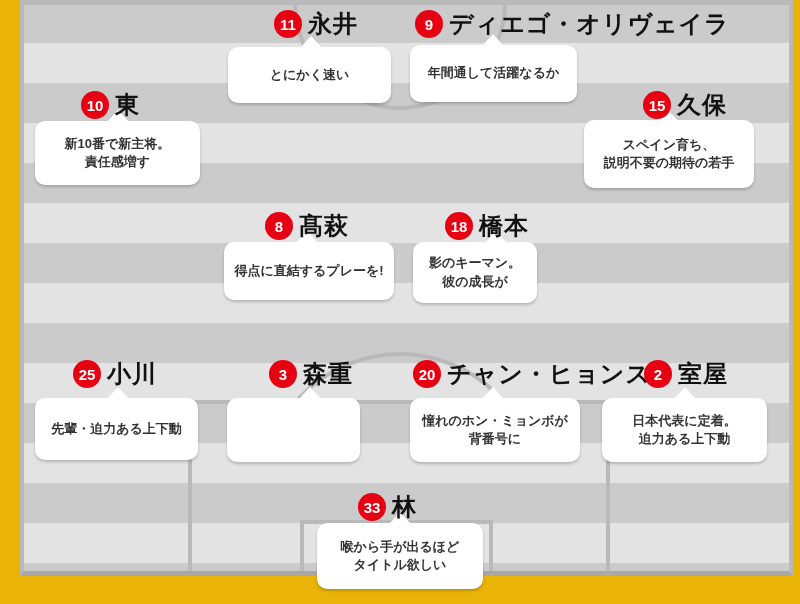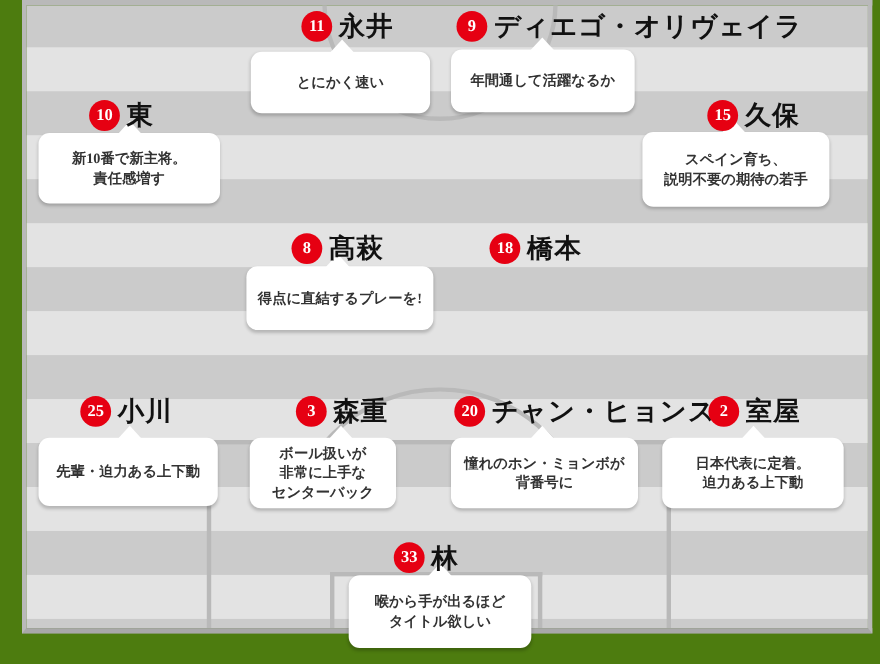--- a/index.html
+++ b/index.html
@@ -6,22 +6,22 @@
     --badge-red:#e60012;
     --line-gray:#b9b9b9;
     --goal-line:#a8a8a8;
     --stripe-dark:#cbcbcb;
     --stripe-light:#e3e3e3;
     --name-color:#111111;
     --comment-color:#333333;
   }
   html,body{margin:0;padding:0;background:#ffffff;}
   #stage{
-    position:relative;width:800px;height:604px;overflow:hidden;background:#4d7c0f;
-    font-family:Liberation Serif, serif;
+    position:relative;width:800px;height:604px;overflow:hidden;background:#eab308;
+    font-family:Liberation Sans, sans-serif;
   }
   
   .pitch{
     position:absolute;left:20px;top:0;width:773px;height:576px;box-sizing:border-box;
     border:4px solid var(--line-gray);
     border-top-width:5px;
     border-bottom:5px solid var(--goal-line);
     overflow:hidden;
     background:repeating-linear-gradient(to bottom,var(--stripe-dark) 0 40px,var(--stripe-light) 40px 80px);
     background-position:0 -2px;
@@ -145,29 +145,31 @@
   </div>
   <div class="callout co-3">
     <span class="notch"></span>
     <span>スペイン育ち、
 説明不要の期待の若手</span>
   </div>
   <div class="callout co-4">
     <span class="notch"></span>
     <span>得点に直結するプレーを!</span>
   </div>
+  <div class="callout co-5">
+    <span class="notch"></span>
+    <span>影のキーマン。
+彼の成長が</span>
+  </div>
   <div class="callout co-6">
     <span class="notch"></span>
     <span>先輩・迫力ある上下動</span>
   </div>
   <div class="callout co-7">
     <span class="notch"></span>
-    <span>ボール扱いが
-非常に上手な
-センターバック</span>
   </div>
   <div class="callout co-8">
     <span class="notch"></span>
     <span>憧れのホン・ミョンボが
 背番号に</span>
   </div>
   <div class="callout co-9">
     <span class="notch"></span>
     <span>日本代表に定着。
 迫力ある上下動</span>

